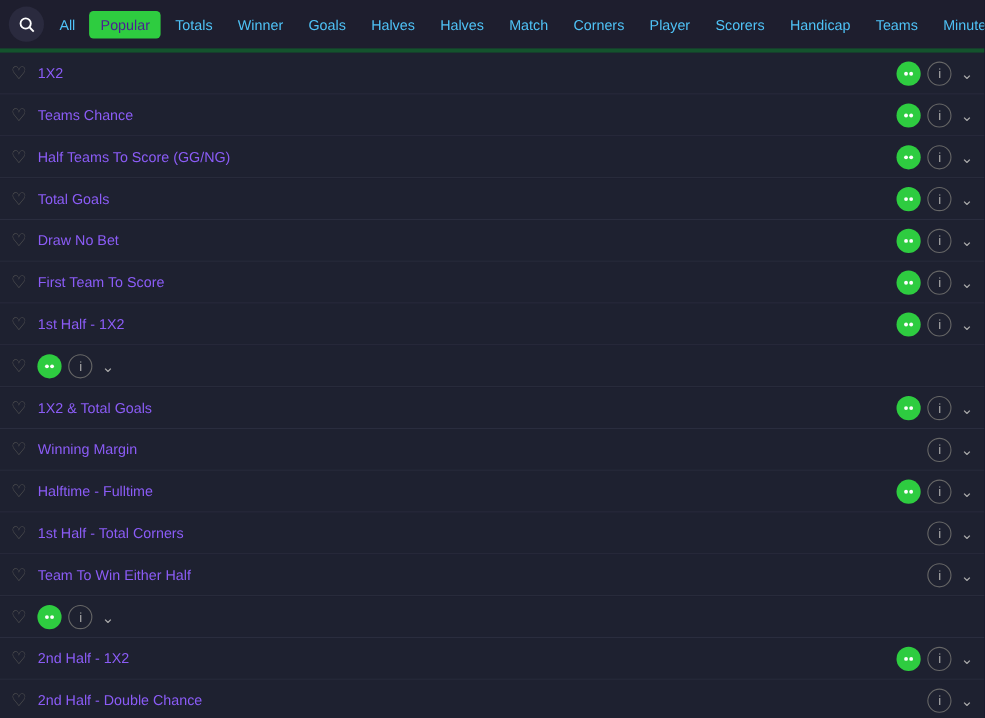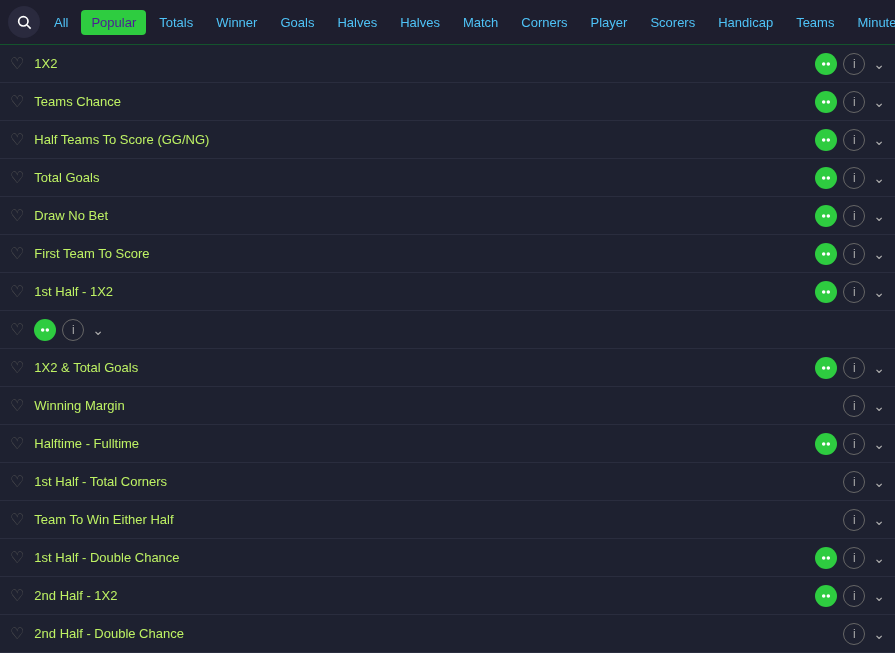--- a/index.html
+++ b/index.html
@@ -10,21 +10,21 @@
       overflow-x: hidden;
     }
 
     
     .filter-bar {
       display: flex;
       align-items: center;
       background: #1e1e2e;
       padding: 6px 8px;
       gap: 4px;
-      border-bottom: 1px solid #14532d;
+      border-bottom: 4px solid #14532d;
       flex-wrap: nowrap;
       overflow: hidden;
     }
 
     .search-btn {
       background: #2a2a3e;
       border: none;
       border-radius: 50%;
       width: 32px;
       height: 32px;
@@ -81,21 +81,21 @@
     .heart-icon {
       color: #555;
       font-size: 16px;
       margin-right: 10px;
       flex-shrink: 0;
       cursor: pointer;
     }
 
     .market-name {
       flex: 1;
-      color: #bef264;
+      color: #8b5cf6;
       font-size: 13px;
       font-weight: 500;
     }
 
     .row-actions {
       display: flex;
       align-items: center;
       gap: 6px;
     }
 
@@ -324,21 +324,20 @@
     <div class="market-row">
       <span class="heart-icon">♡</span>
       <span class="market-name">Team To Win Either Half</span>
       <div class="row-actions">
         <div class="info-icon">i</div>
         <span class="chevron-down">⌄</span>
       </div>
     </div>
     <div class="market-row">
       <span class="heart-icon">♡</span>
-      <span class="market-name">1st Half - Double Chance</span>
       <div class="row-actions">
         <div class="green-badge">
           <svg viewBox="0 0 24 24" fill="white">
             <circle cx="8" cy="12" r="3"></circle>
             <circle cx="16" cy="12" r="3"></circle>
           </svg>
         </div>
         <div class="info-icon">i</div>
         <span class="chevron-down">⌄</span>
       </div>

